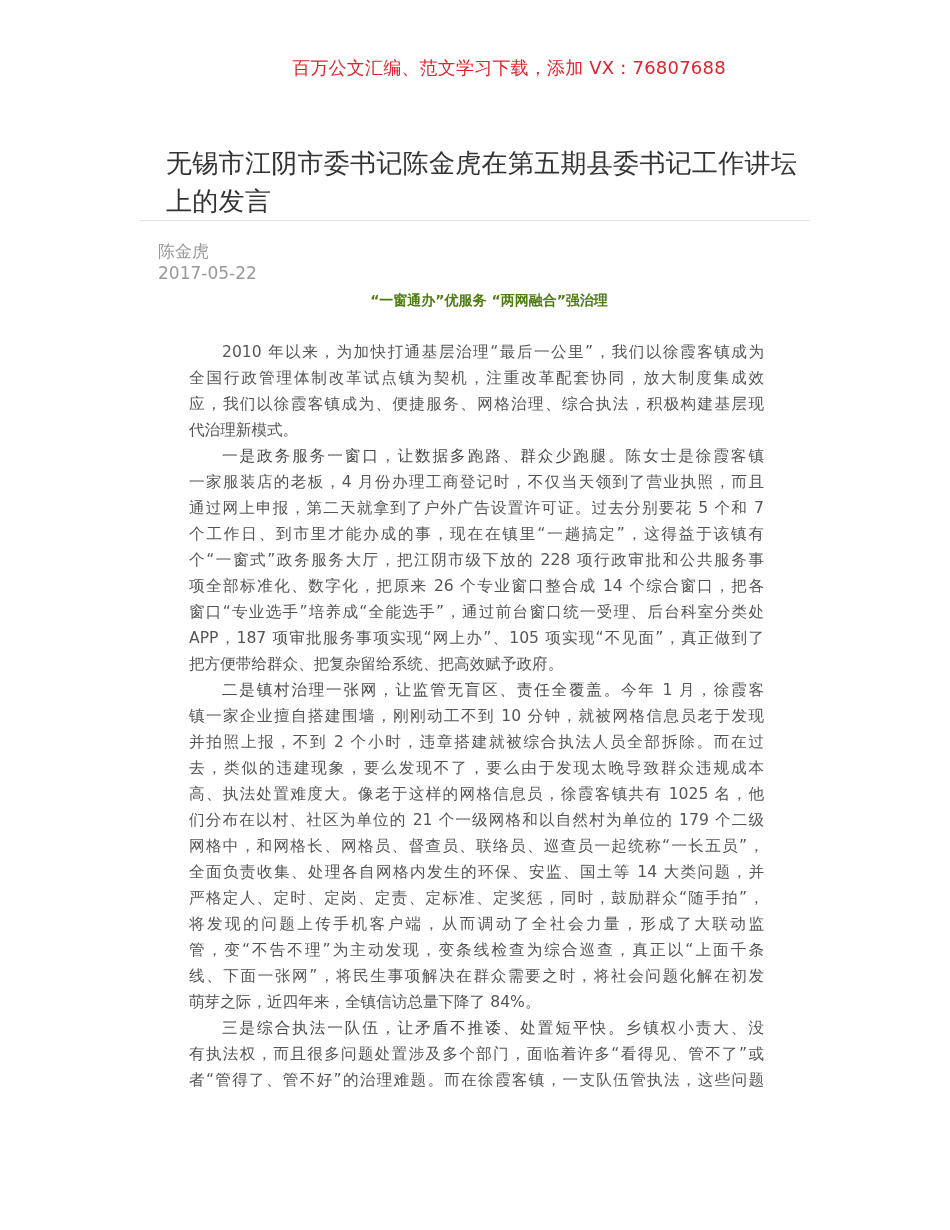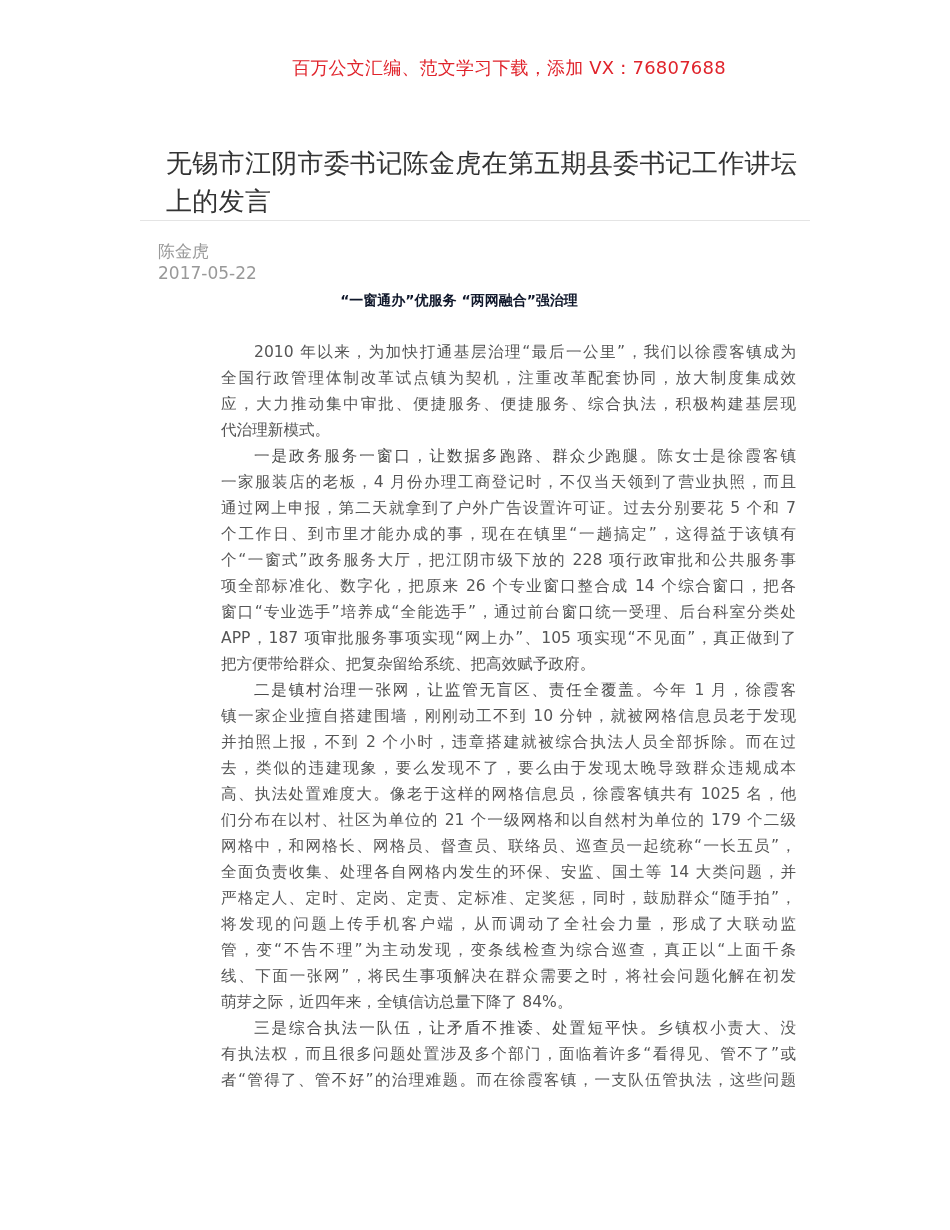--- a/index.html
+++ b/index.html
@@ -21,25 +21,25 @@
       position: absolute; left: 140px; top: 220px; width: 670px; height: 0;
       border-top: 1px solid #e4e4e4;
     }
     .author, .date {
       position: absolute; left: 158px; color: #999999; font-size: 17px; line-height: 22px;
     }
     .author { top: 240px; text-align: center; }
     .date { top: 262px; }
     .subtitle {
       position: absolute; left: 0; top: 289px; width: 918px; text-align: center;
-      color: #0f172a; font-weight: bold; font-size: 14px; line-height: 22px;
+      color: #4d7c0f; font-weight: bold; font-size: 14px; line-height: 22px; padding-left: 30px;
     }
     .body {
       position: absolute; left: 189px; top: 339px; width: 575px;
-      color: #555555; font-size: 15.6px; margin-left: 32px;
+      color: #555555; font-size: 15.6px;
     }
     .line {
       display: block; white-space: nowrap; height: 26px; line-height: 26px;
       text-align: justify; text-align-last: justify;
     }
     .line.last { text-align-last: left; }
     .line.indent { padding-left: 33px; }
     .b { font-weight: normal; color: #4a4a4a; }
   </style>
 </head>
@@ -57,21 +57,21 @@
 <div class="author">陈金虎</div>
 <div class="date">2017-05-22</div>
 
 <div class="subtitle">“一窗通办”优服务 “两网融合”强治理</div>
 
 <div class="body">
 
   <div>
     <span class="line indent">2010 年以来，为加快打通基层治理“最后一公里”，我们以徐霞客镇成为</span>
     <span class="line">全国行政管理体制改革试点镇为契机，注重改革配套协同，放大制度集成效</span>
-    <span class="line">应，大力推动集中审批、便捷服务、便捷服务、综合执法，积极构建基层现</span>
+    <span class="line">应，我们以徐霞客镇成为、便捷服务、网格治理、综合执法，积极构建基层现</span>
     <span class="line last">代治理新模式。</span>
   </div>
 
   <div>
     <span class="line indent"><b class="b">一是政务服务一窗口，让数据多跑路、群众少跑腿。</b><span>陈女士是徐霞客镇</span></span>
     <span class="line">一家服装店的老板，4 月份办理工商登记时，不仅当天领到了营业执照，而且</span>
     <span class="line">通过网上申报，第二天就拿到了户外广告设置许可证。过去分别要花 5 个和 7</span>
     <span class="line">个工作日、到市里才能办成的事，现在在镇里“一趟搞定”，这得益于该镇有</span>
     <span class="line">个“一窗式”政务服务大厅，把江阴市级下放的 228 项行政审批和公共服务事</span>
     <span class="line">项全部标准化、数字化，把原来 26 个专业窗口整合成 14 个综合窗口，把各</span>

